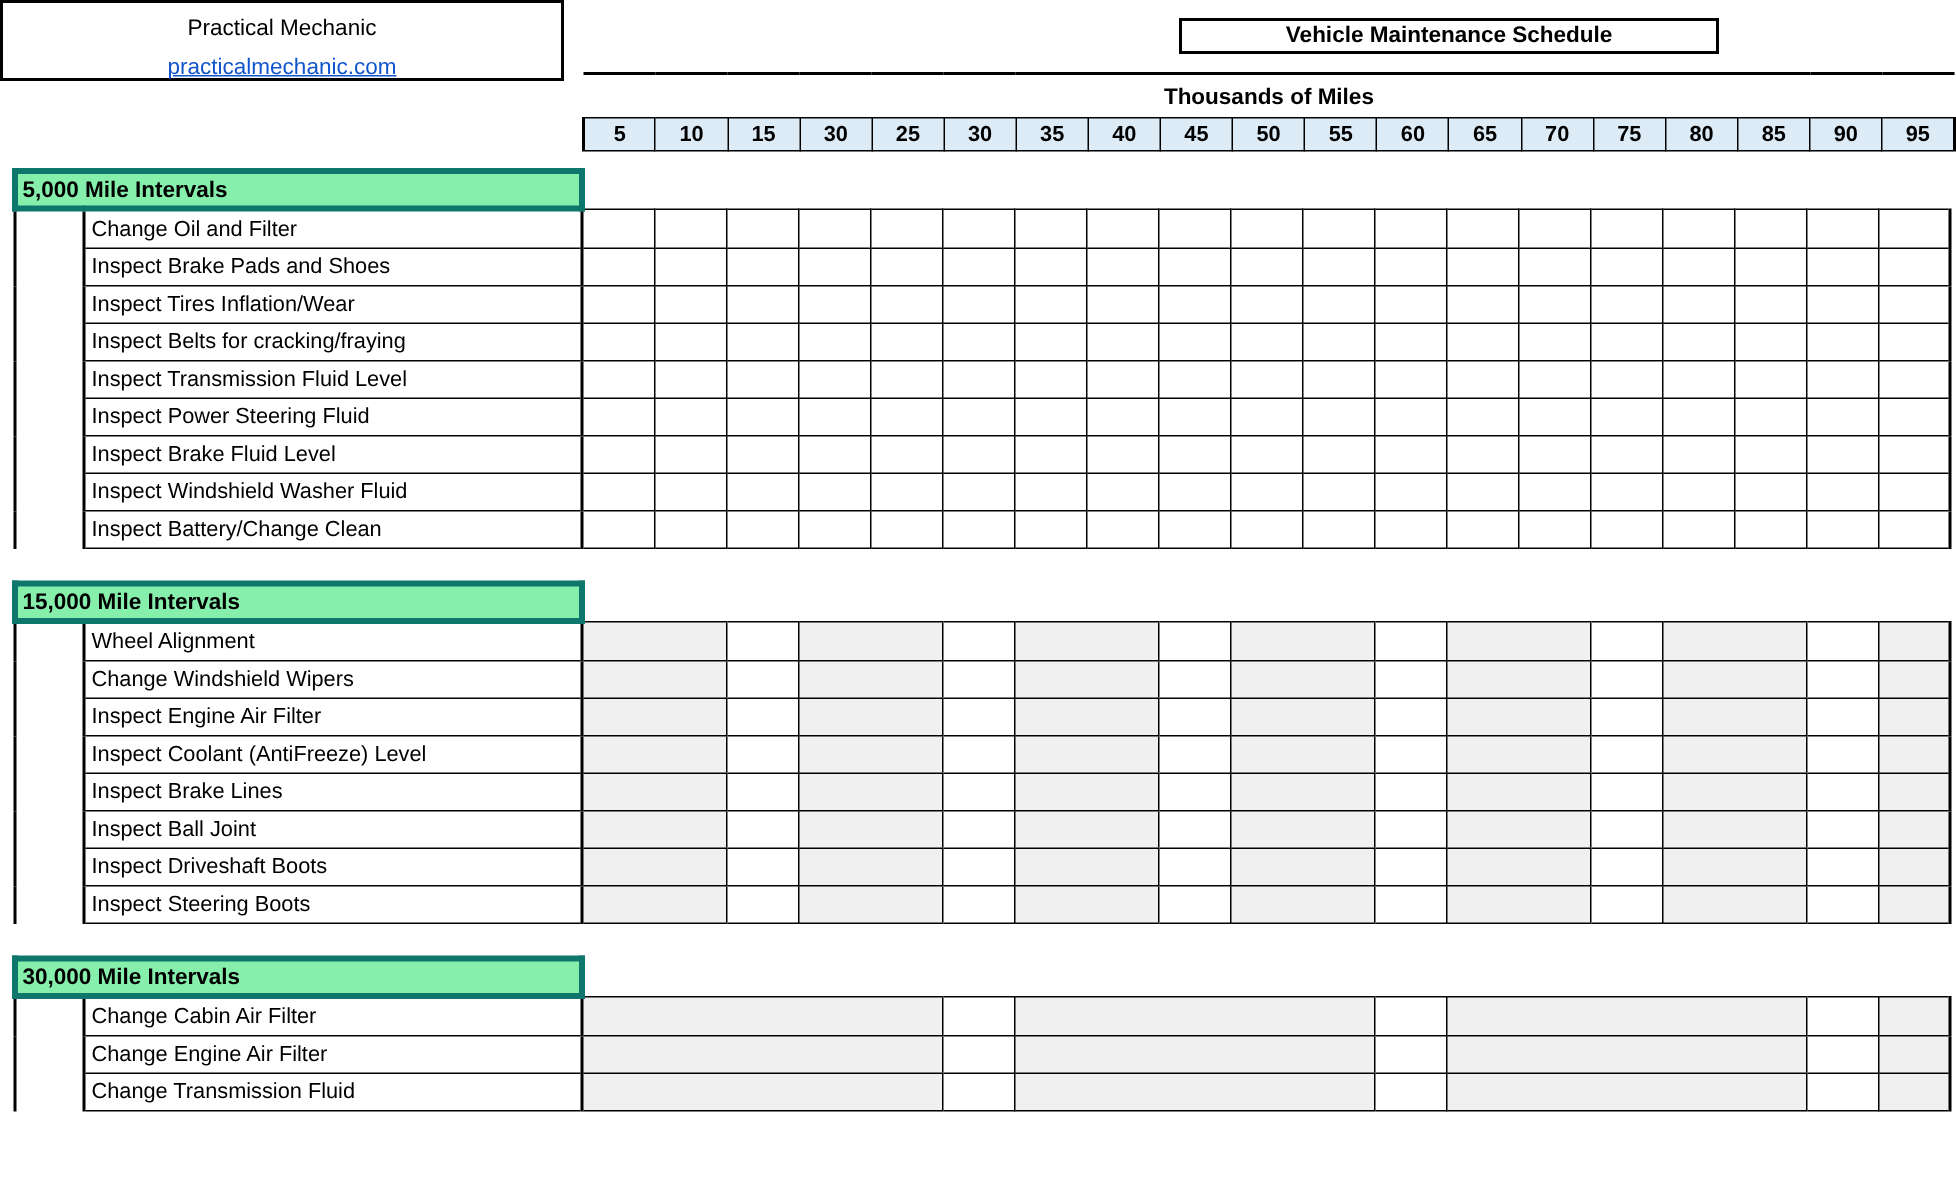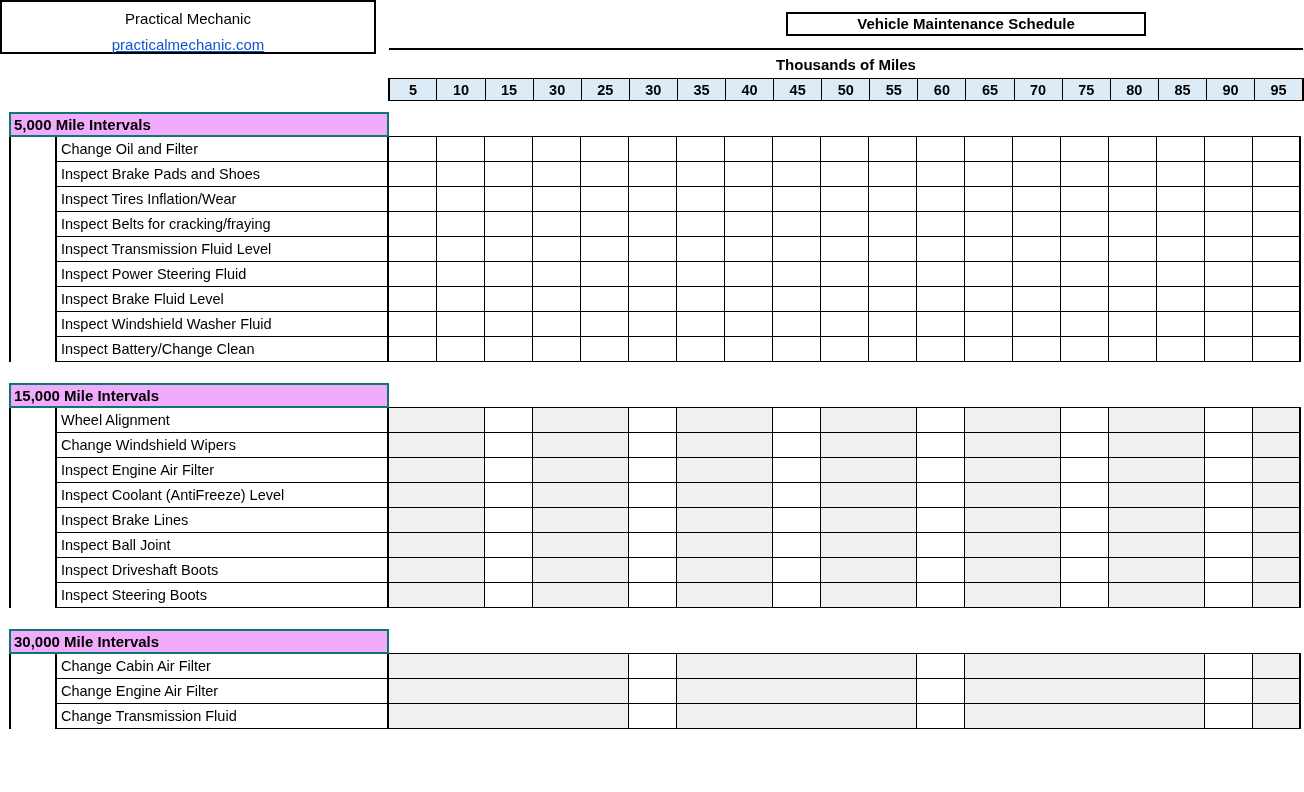--- a/index.html
+++ b/index.html
@@ -45,22 +45,22 @@
     background:#DDEBF7;font-weight:bold;font-size:14.5px;
     text-align:center;height:21px;
     border:1px solid #000;
   }
   .mi-head.first{border-left:2px solid #000;}
   .mi-head.last{border-right:2px solid #000;}
   .hdr-blank{border:none;background:#fff;}
 
   
   .sec-head{
-    background:#f0abfc;font-weight:bold;font-size:15px;
-    height:21px;border:2px solid #0f766e;padding-left:3px;
+    background:#86efac;font-weight:bold;font-size:15px;
+    height:21px;border:4px solid #0f766e;padding-left:3px;
     white-space:nowrap;
   }
   .sec-right{border:none;background:#fff;}
 
   
   .task-pad{border:none;background:#fff;}
   .task-ind{
     background:#fff;border-left:2px solid #000;border-right:2px solid #000;
   }
   .task-name{

